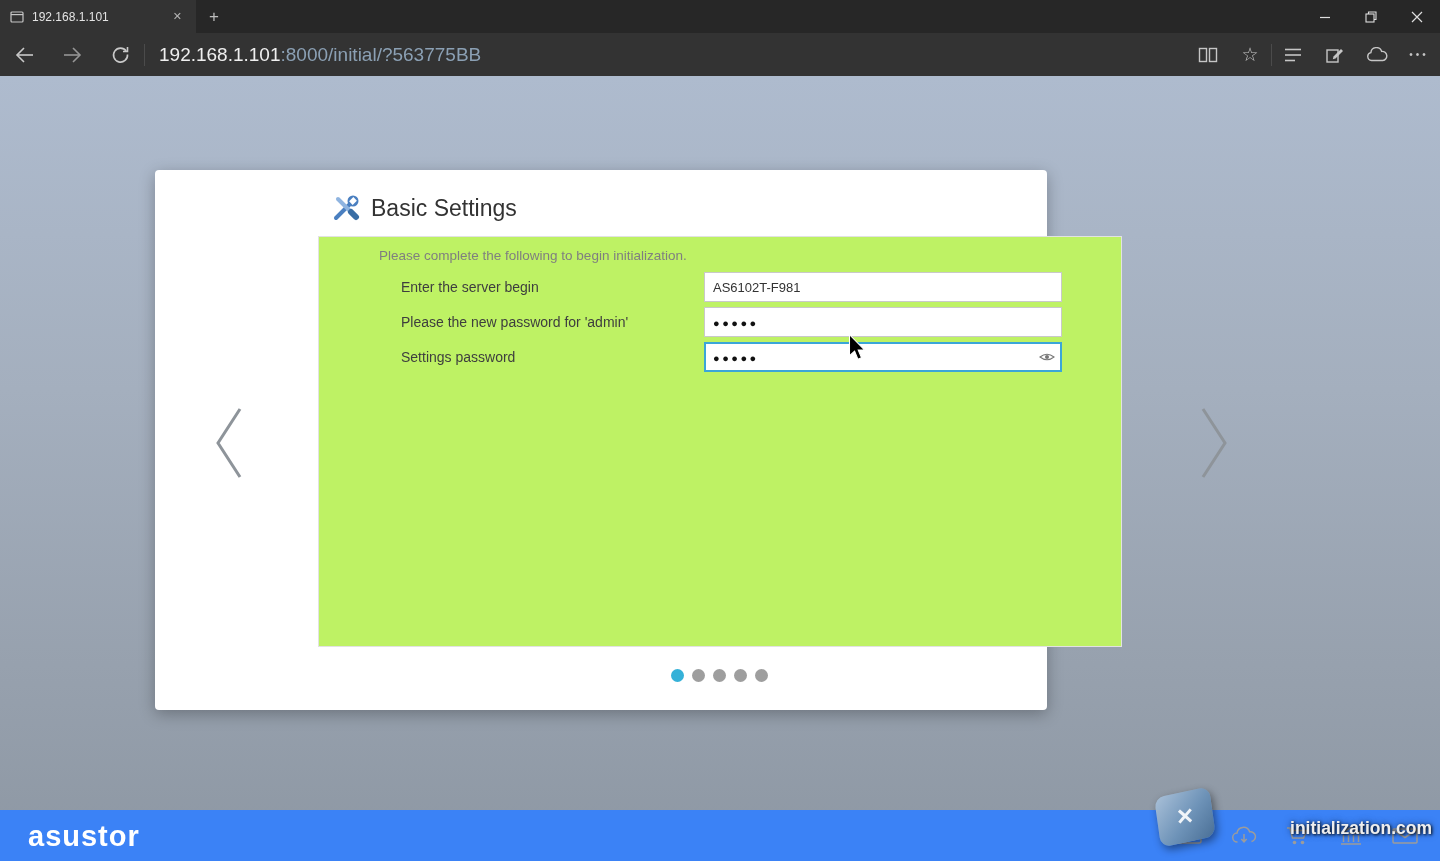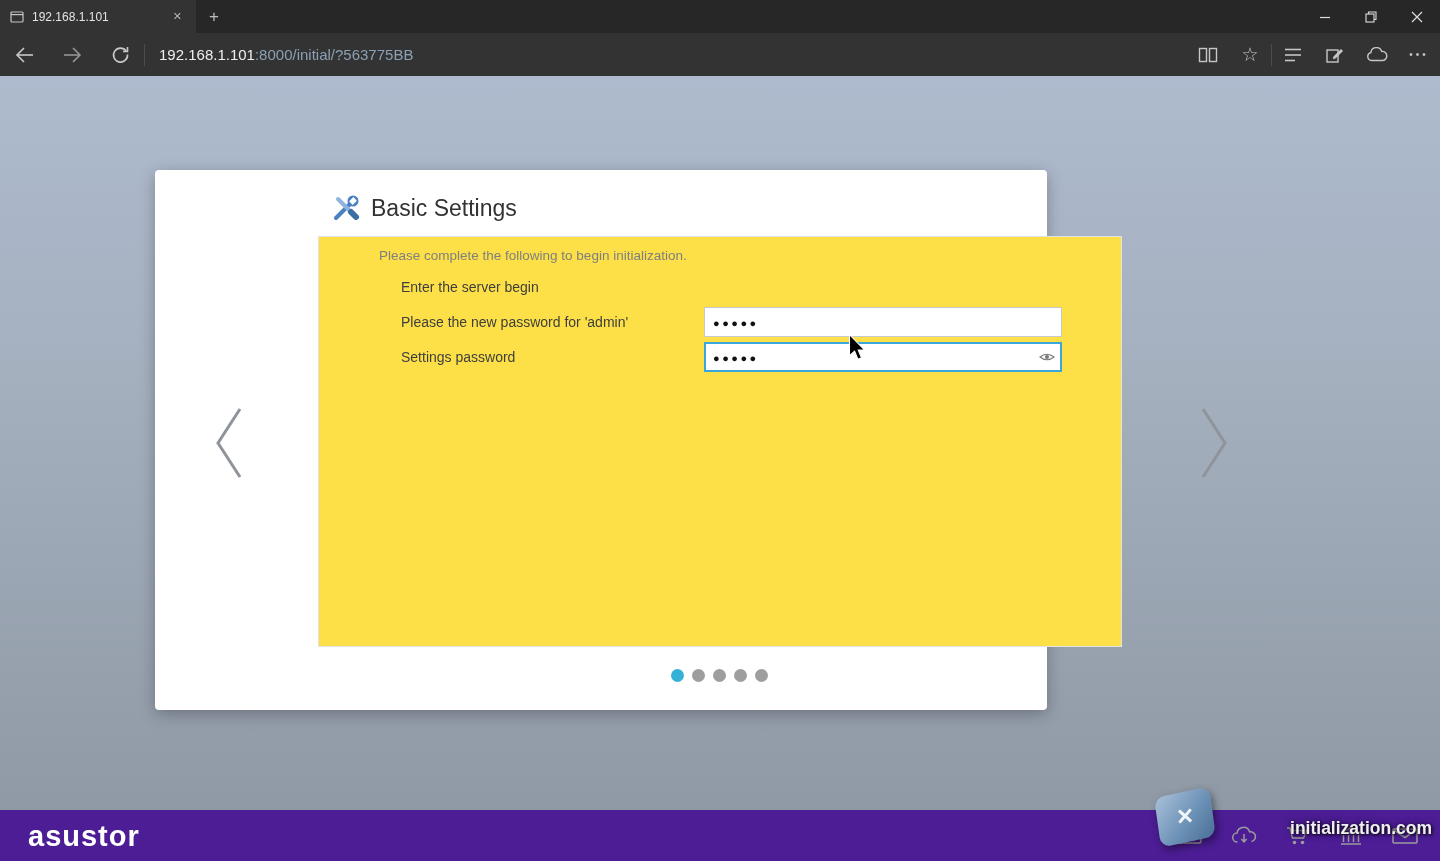--- a/index.html
+++ b/index.html
@@ -17,56 +17,56 @@
   .tab{width:196px;background:#333333;display:flex;align-items:center;padding:0 10px;gap:8px;}
   .tab-title{color:#e4e4e4;font-size:12px;flex:1;white-space:nowrap;overflow:hidden;}
   .tab-close{color:#b5b5b5;font-size:11px;padding:2px 4px;}
   .newtab{width:36px;display:flex;align-items:center;justify-content:center;color:#bdbdbd;font-size:17px;}
   .win-controls{margin-left:auto;display:flex;}
   .win-btn{width:46px;display:flex;align-items:center;justify-content:center;}
 
   .navbar{position:absolute;top:33px;left:0;right:0;height:43px;background:#333333;display:flex;align-items:center;z-index:3;}
   .nav-btn{width:48px;height:43px;display:flex;align-items:center;justify-content:center;}
   .vsep{width:1px;height:22px;background:#4b4b4b;}
-  .addr{flex:1;font-size:15px;margin-left:14px;color:#efefef;white-space:nowrap;overflow:hidden;}
+  .addr{flex:1;font-size:19px;margin-left:14px;color:#efefef;white-space:nowrap;overflow:hidden;}
   .addr .rest{color:#8ba0b4;}
   .nav-right{display:flex;align-items:center;}
   .nav-right .nav-btn{width:42px;}
   .star-glyph{font-size:19px;color:#c6c6c6;line-height:1;}
   .dots-glyph{font-size:10px;letter-spacing:3px;color:#c6c6c6;}
 
   
   .content{position:absolute;top:76px;left:0;right:0;bottom:0;
     background:linear-gradient(180deg,#aebbce 0%,#a4afbe 40%,#97a1ae 75%,#8d97a3 100%);z-index:1;}
 
   .card{position:absolute;left:155px;top:94px;width:892px;height:540px;background:#ffffff;
     border-radius:4px;box-shadow:0 4px 16px rgba(0,0,0,.28);}
   .card-header{display:flex;align-items:center;gap:11px;padding:24px 0 0 175px;}
   .card-title{font-size:23px;color:#333333;}
-  .panel{position:absolute;left:163px;top:66px;width:804px;height:411px;background:#fde047;border:1px solid #e2e2e2;}
+  .panel{position:absolute;left:163px;top:66px;width:804px;height:411px;background:#bef264;border:1px solid #e2e2e2;}
   .instruction{margin:11px 0 9px 60px;font-size:13.5px;color:#7f7f7f;}
   .frow{display:flex;align-items:center;margin:0 0 5px 82px;height:30px;}
   .flabel{width:303px;font-size:14px;color:#3e3e3e;}
   .fwrap{position:relative;width:358px;height:30px;}
   .finput{width:100%;height:100%;border:1px solid #c9c9c9;background:#fff;padding:0 8px;font-size:13px;color:#333;
     font-family:"Liberation Sans",sans-serif;outline:none;}
   .finput.masked{font-size:11px;letter-spacing:2.5px;font-weight:bold;color:#111;padding-top:2px;}
   .finput.focused{border:1px solid var(--focus);box-shadow:inset 0 0 0 1px var(--focus);}
   .eye{position:absolute;right:7px;top:50%;transform:translateY(-50%);line-height:0;}
 
   .chev{position:absolute;top:327px;}
   .chev-left{left:209px;}
   .chev-right{left:1194px;}
 
   .pagination{position:absolute;left:155px;width:1128px;top:593px;text-align:center;font-size:0;}
   .pagination .dot{display:inline-block;width:13px;height:13px;border-radius:50%;margin:0 4px;background:var(--dot-inactive);}
   .pagination .dot.active{background:var(--accent);}
 
   
-  .footer{position:absolute;left:0;right:0;bottom:0;height:51px;background:#4c1d95;z-index:2;}
+  .footer{position:absolute;left:0;right:0;bottom:0;height:51px;background:#3b82f6;z-index:2;}
   .brand{position:absolute;left:28px;top:50%;transform:translateY(-50%);color:#ffffff;font-size:29px;font-weight:bold;
     letter-spacing:1px;text-transform:lowercase;}
   .footer-icons{position:absolute;right:22px;top:50%;transform:translateY(-50%);display:flex;gap:29px;align-items:center;}
 
   .wm-cube{position:absolute;left:1157px;top:792px;width:56px;height:50px;z-index:6;
     background:linear-gradient(135deg,#a9c0d8 0%,#6e93b8 55%,#4a6f96 100%);
     border-radius:10px;transform:rotate(-12deg) skewX(-4deg);
     box-shadow:2px 4px 8px rgba(0,0,0,.45);display:flex;align-items:center;justify-content:center;}
   .wm-cube span{color:rgba(255,255,255,.9);font-size:22px;font-weight:bold;transform:rotate(6deg);}
   .watermark{position:absolute;right:8px;top:818px;z-index:6;font-size:17.5px;font-weight:bold;color:#eeeeee;
@@ -185,20 +185,23 @@
           </svg>
         </span>
         <span class="card-title">Basic Settings</span>
       </div>
 
       <div class="panel">
         <div class="instruction">Please complete the following to begin initialization.</div>
 
         <div class="frow">
           <span class="flabel">Enter the server begin</span>
+          <span class="fwrap">
+            <input class="finput" type="text" value="AS6102T-F981" style="">
+          </span>
         </div>
 
         <div class="frow">
           <span class="flabel">Please the new password for 'admin'</span>
           <span class="fwrap">
             <input class="finput masked" type="text" value="●●●●●" style="">
           </span>
         </div>
 
         <div class="frow">

